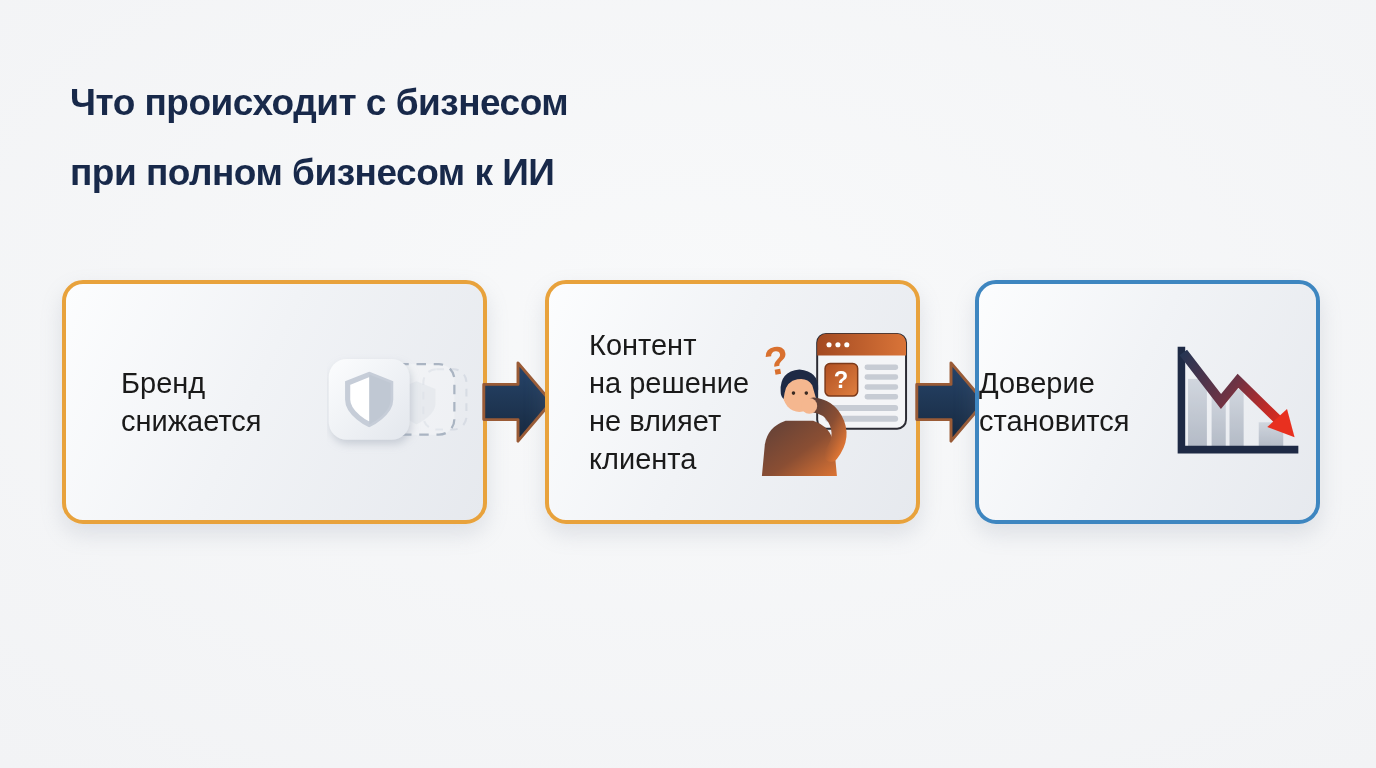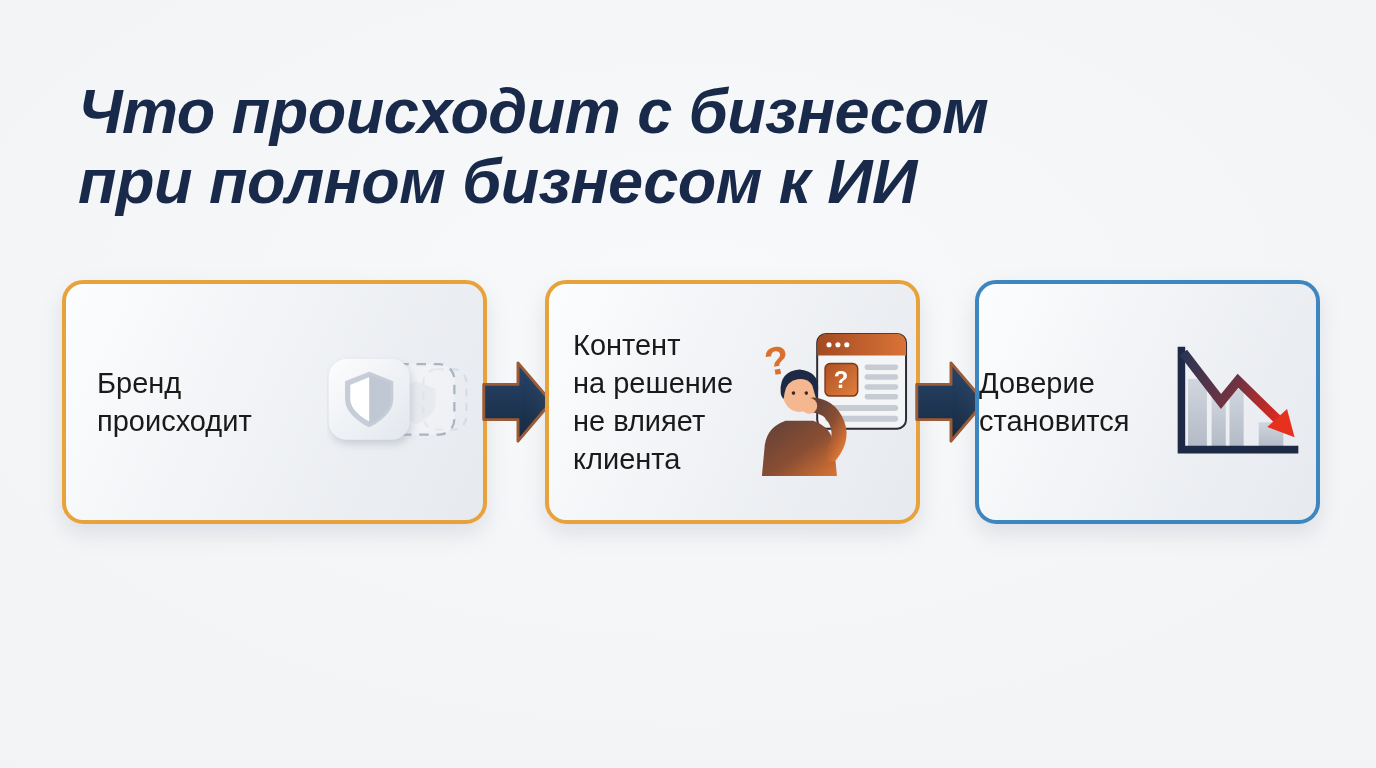--- a/index.html
+++ b/index.html
@@ -2,35 +2,35 @@
 <html><head>
 <meta charset="utf-8">
 <style>
   html, body { margin:0; padding:0; }
   body {
     width:1376px; height:768px; overflow:hidden; position:relative;
     font-family:"Liberation Sans", sans-serif;
     background: radial-gradient(130% 130% at 50% 40%, #f8f9fa 0%, #f2f3f5 60%, #eef0f2 100%);
   }
   .title {
-    position:absolute; left:62px; top:60px; margin:16px;
-    font-size:63px; font-weight:700; color:#18294A;
-    line-height:70px; letter-spacing:-0.5px;font-style:italic;
+    position:absolute; left:62px; top:60px; margin:8px;
+    font-size:37px; font-weight:700; color:#18294A;
+    line-height:70px; letter-spacing:-0.5px;
   }
   .title-line { display:block; }
 
   .card {
     position:absolute; top:280px; height:244px; box-sizing:border-box;
     border-radius:21px; border:4px solid #E8A23C;
     background:linear-gradient(115deg, #fcfdfe 0%, #f1f3f6 45%, #e6e9ee 100%);
     box-shadow:0 10px 22px rgba(125,135,155,0.20);
     display:flex; align-items:center;
   }
-  .card-1 { left:62px;  width:425px; }
-  .card-2 { left:545px; width:375px; }
+  .card-1 { left:62px;  width:425px;padding-left:24px; }
+  .card-2 { left:545px; width:375px;padding-left:16px; }
   .card-3 { left:975px; width:345px; border-color:#3E86C0; }
 
   .card-text {
     font-size:29px; color:#1a1a1a; line-height:38px; font-weight:400;
   }
   .card-1 .card-text { padding-left:31px; }
   .card-2 .card-text { padding-left:24px; }
   .card-3 .card-text { }
 
   .card-icon { position:absolute; top:50%; transform:translateY(-50%); }
@@ -50,21 +50,21 @@
 <div>
 
   <h1 class="title">
     <span class="title-line">Что происходит с бизнесом</span>
     <span class="title-line">при полном бизнесом к ИИ</span>
   </h1>
 
   <div class="card card-1">
     <div class="card-text">
       <div>Бренд</div>
-      <div>происходит</div>
+      <div>снижается</div>
     </div>
     <div class="card-icon icon-brand">
       <svg viewBox="0 0 165 120">
         <defs>
           <linearGradient id="sqGrad" x1="0" y1="0" x2="1" y2="1">
             <stop offset="0" stop-color="#fcfdfe"></stop>
               <stop offset="1" stop-color="#e3e7ed"></stop>
           </linearGradient>
           <linearGradient id="shGrad" x1="0" y1="0" x2="1" y2="0">
             <stop offset="0" stop-color="#e9edf2"></stop>

